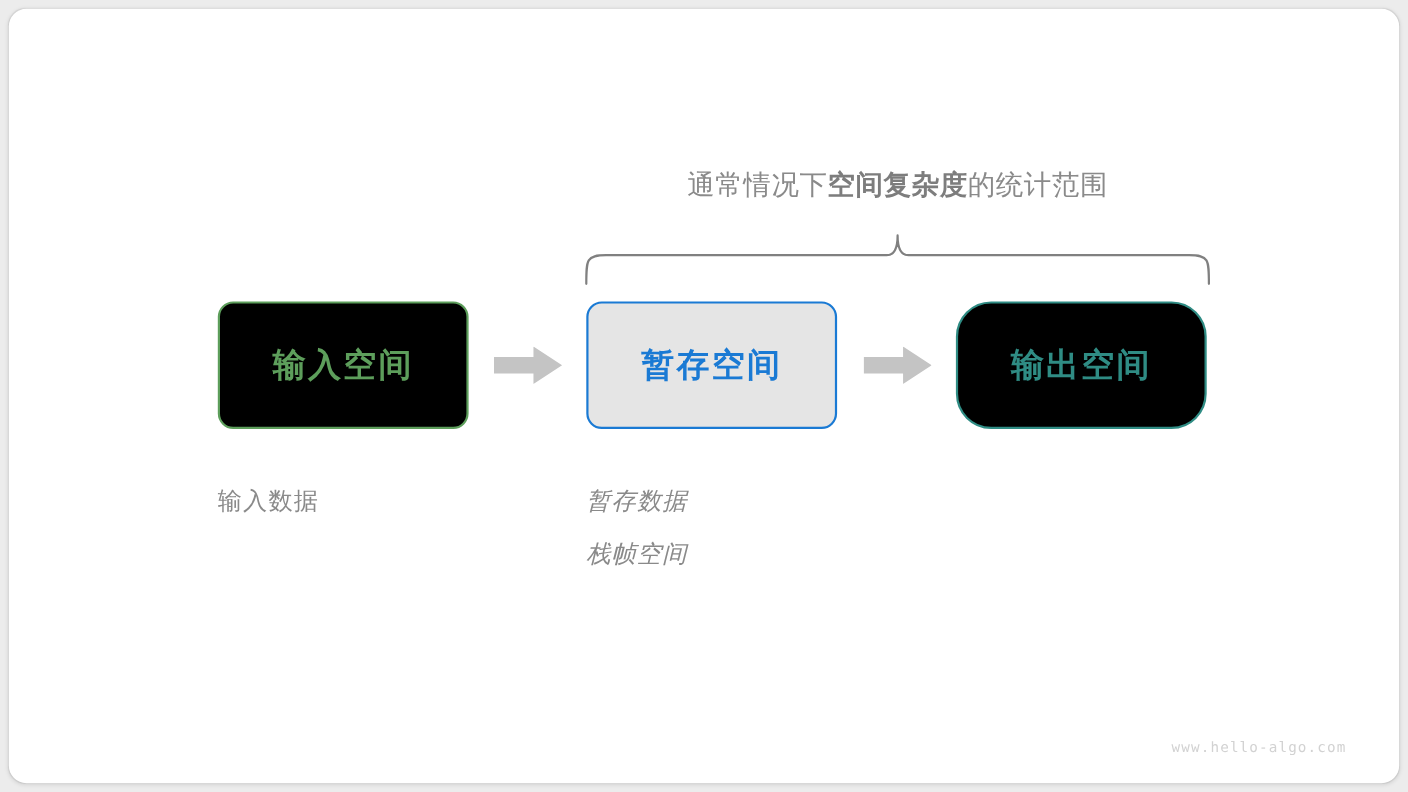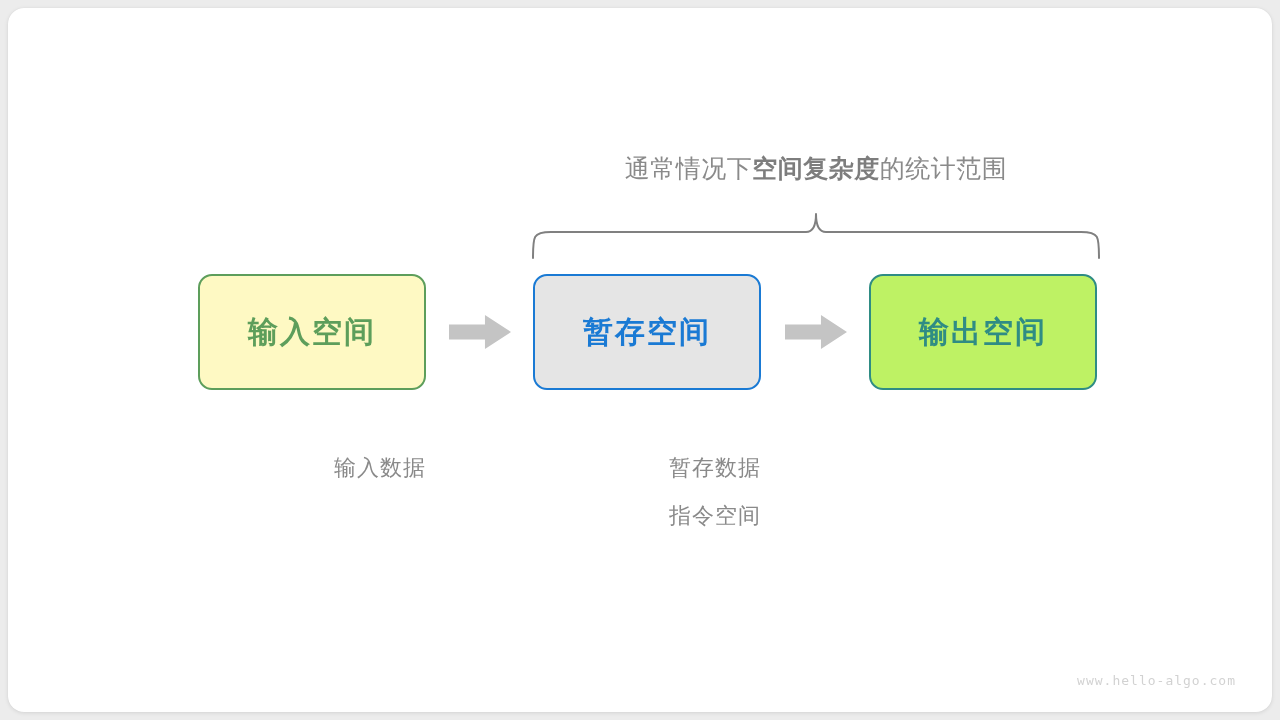--- a/index.html
+++ b/index.html
@@ -75,23 +75,23 @@
     border-radius: 14px;
     border-width: 2px;
     border-style: solid;
     display: flex;
     align-items: center;
     justify-content: center;
     font-size: 30px;
     font-weight: 700;
     letter-spacing: 2px;
   }
-  .box--input  { left: 190px; background: #fef9c3; border-color: #5d9e5b; color: #5d9e5b; }
+  .box--input  { left: 190px; background: #000000; border-color: #5d9e5b; color: #5d9e5b; }
   .box--buffer { left: 525px; background: #e5e5e5; border-color: #1a7ad4; color: #1a7ad4; }
-  .box--output { left: 861px; background: #bef264; border-color: #2f8c84; color: #2f8c84; }
+  .box--output { left: 861px; background: #000000; border-color: #2f8c84; color: #2f8c84; border-radius: 32px; }
 
   .arrow {
     position: absolute;
     top: 41px;
     width: 62px;
     height: 34px;
   }
   .arrow--1 { left: 441px; }
   .arrow--2 { left: 777px; }
   .arrow-shape {
@@ -104,36 +104,36 @@
   
   .captions {
     position: absolute;
     left: 0;
     top: 420px;
     width: 1280px;
     height: 150px;
   }
   .caption-col {
     position: absolute;
-    top: 16px;
+    top: 4px;
     width: 228px;
-    text-align: right;
+    text-align: left;
     color: #8a8a8a;
     font-size: 22px;
     line-height: 48px;
     letter-spacing: 1px;
   }
   .caption-col--input  { left: 190px; }
-  .caption-col--buffer { left: 525px; }
+  .caption-col--buffer { left: 525px; font-style: italic; }
   .caption-col--output { left: 861px; }
 
   
   .watermark {
     position: absolute;
-    right: 36px;
+    right: 48px;
     bottom: 24px;
     font-family: "DejaVu Sans Mono", "Liberation Mono", monospace;
     font-size: 13px;
     letter-spacing: 1px;
     color: #d2d2d2;
   }
 </style>
 </head>
 <body>
 
@@ -171,20 +171,20 @@
         <span>输出空间</span>
       </div>
     </div>
 
     <div class="captions">
       <div class="caption-col caption-col--input">
         <div>输入数据</div>
       </div>
       <div class="caption-col caption-col--buffer">
         <div>暂存数据</div>
-        <div>指令空间</div>
+        <div>栈帧空间</div>
       </div>
     </div>
 
     <div class="watermark">www.hello-algo.com</div>
 
   </div>
 </div>
 
 </body></html>

